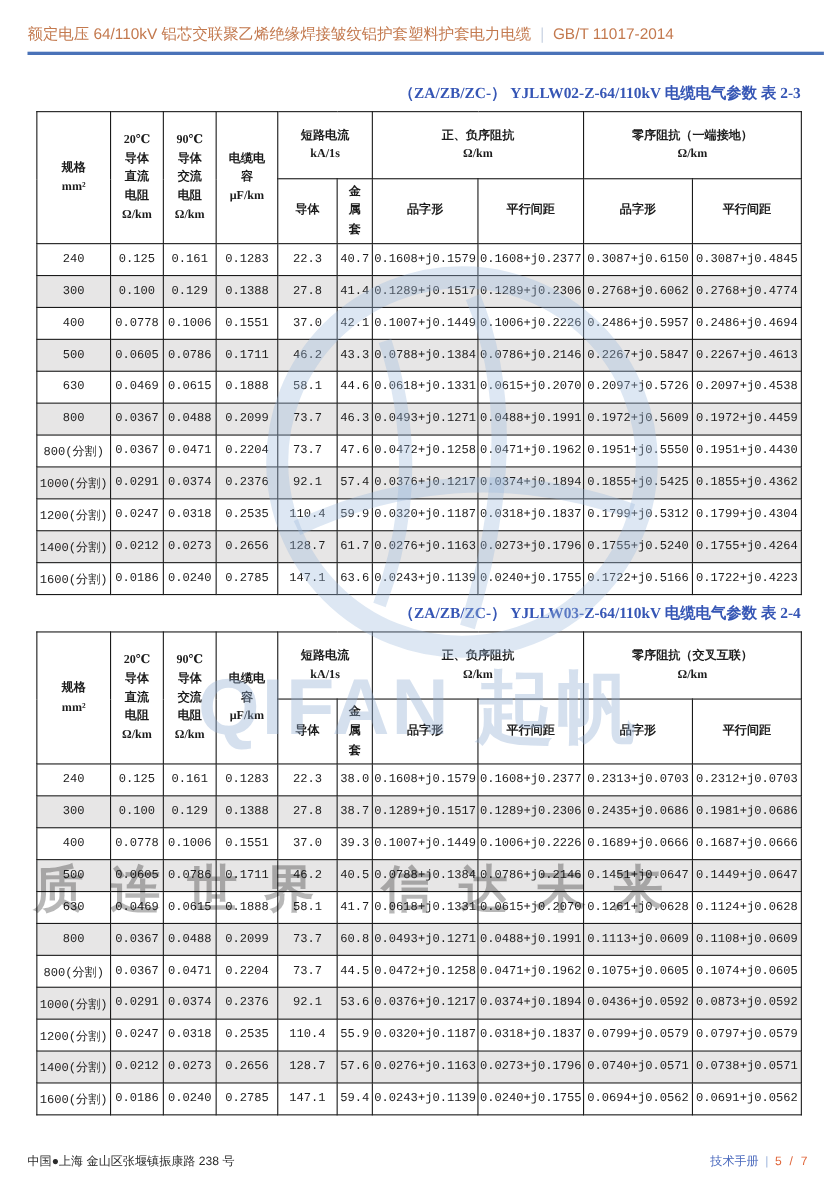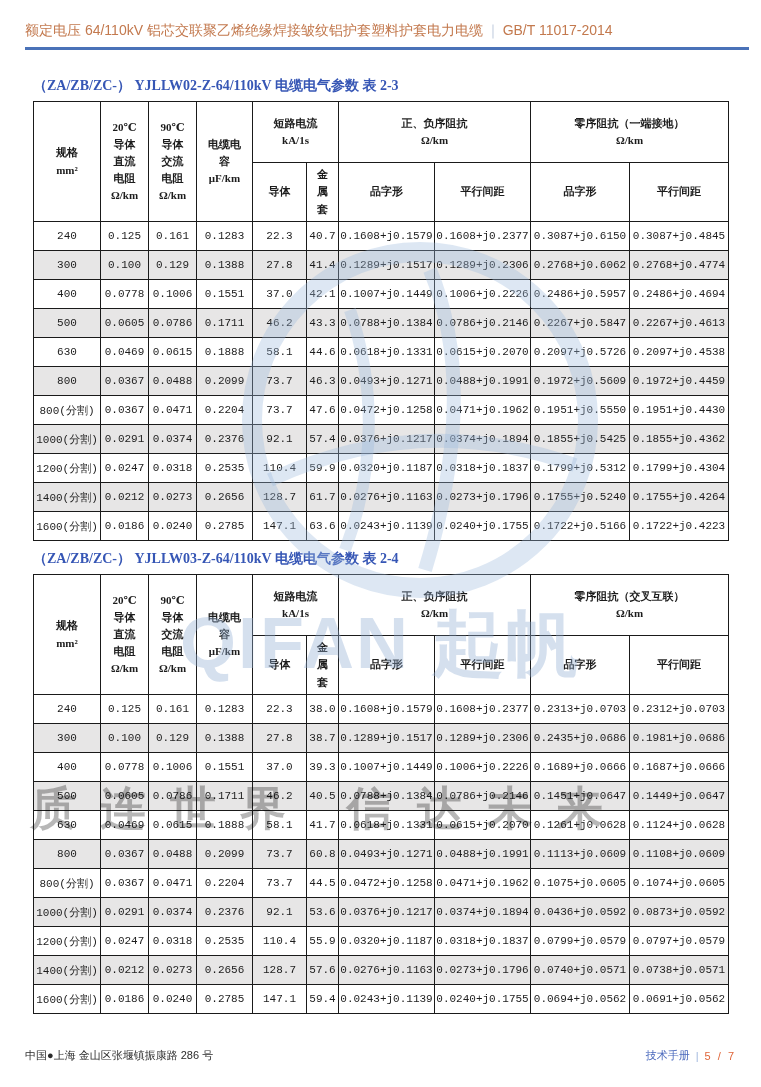--- a/index.html
+++ b/index.html
@@ -18,21 +18,21 @@
     border-bottom:3px solid #4a72b8;
     white-space:nowrap;
     font-family:"Liberation Sans","DejaVu Sans",sans-serif;
   }
   .page-header .sep{color:#b9c6da;padding:0 3px;}
   
   .table-block{position:absolute;left:33px;width:695px;z-index:1;}
   #table-block-0{top:76px;}
   #table-block-1{top:549px;}
   .table-title{
-    text-align:left;font-weight:bold;font-size:14px;color:#3656b5;
+    text-align:right;font-weight:bold;font-size:14px;color:#3656b5;
     margin:0 0 5px 0;line-height:20px;
   }
   table.params{
     border-collapse:collapse;table-layout:fixed;width:695px;
     font-size:11px;
   }
   table.params th,table.params td{
     border:1px solid #1a1a1a;
     text-align:center;vertical-align:middle;
     padding:0 1px;overflow:hidden;
@@ -459,19 +459,19 @@
       <path d="M 200 40 Q 250 160 195 340" stroke-width="14"></path>
       <path d="M 120 80 Q 160 200 115 320" stroke-width="12"></path>
       <path d="M 40 250 Q 190 180 345 235" stroke-width="14"></path>
     </g>
   </svg>
   <div class="wm-logo">QIFAN 起帆</div>
   <div class="wm-slogan">质连世界 信达未来</div>
 </div>
 
 <div class="page-footer">
-  <span class="footer-address">中国●上海  金山区张堰镇振康路 286 号</span>
+  <span class="footer-address">中国●上海  金山区张堰镇振康路 238 号</span>
   <span class="footer-right">
     <span class="footer-doc">技术手册</span>
     <span class="footer-sep">|</span>
     <span class="footer-pages">5 / 7</span>
   </span>
 </div>
 
 </body></html>

